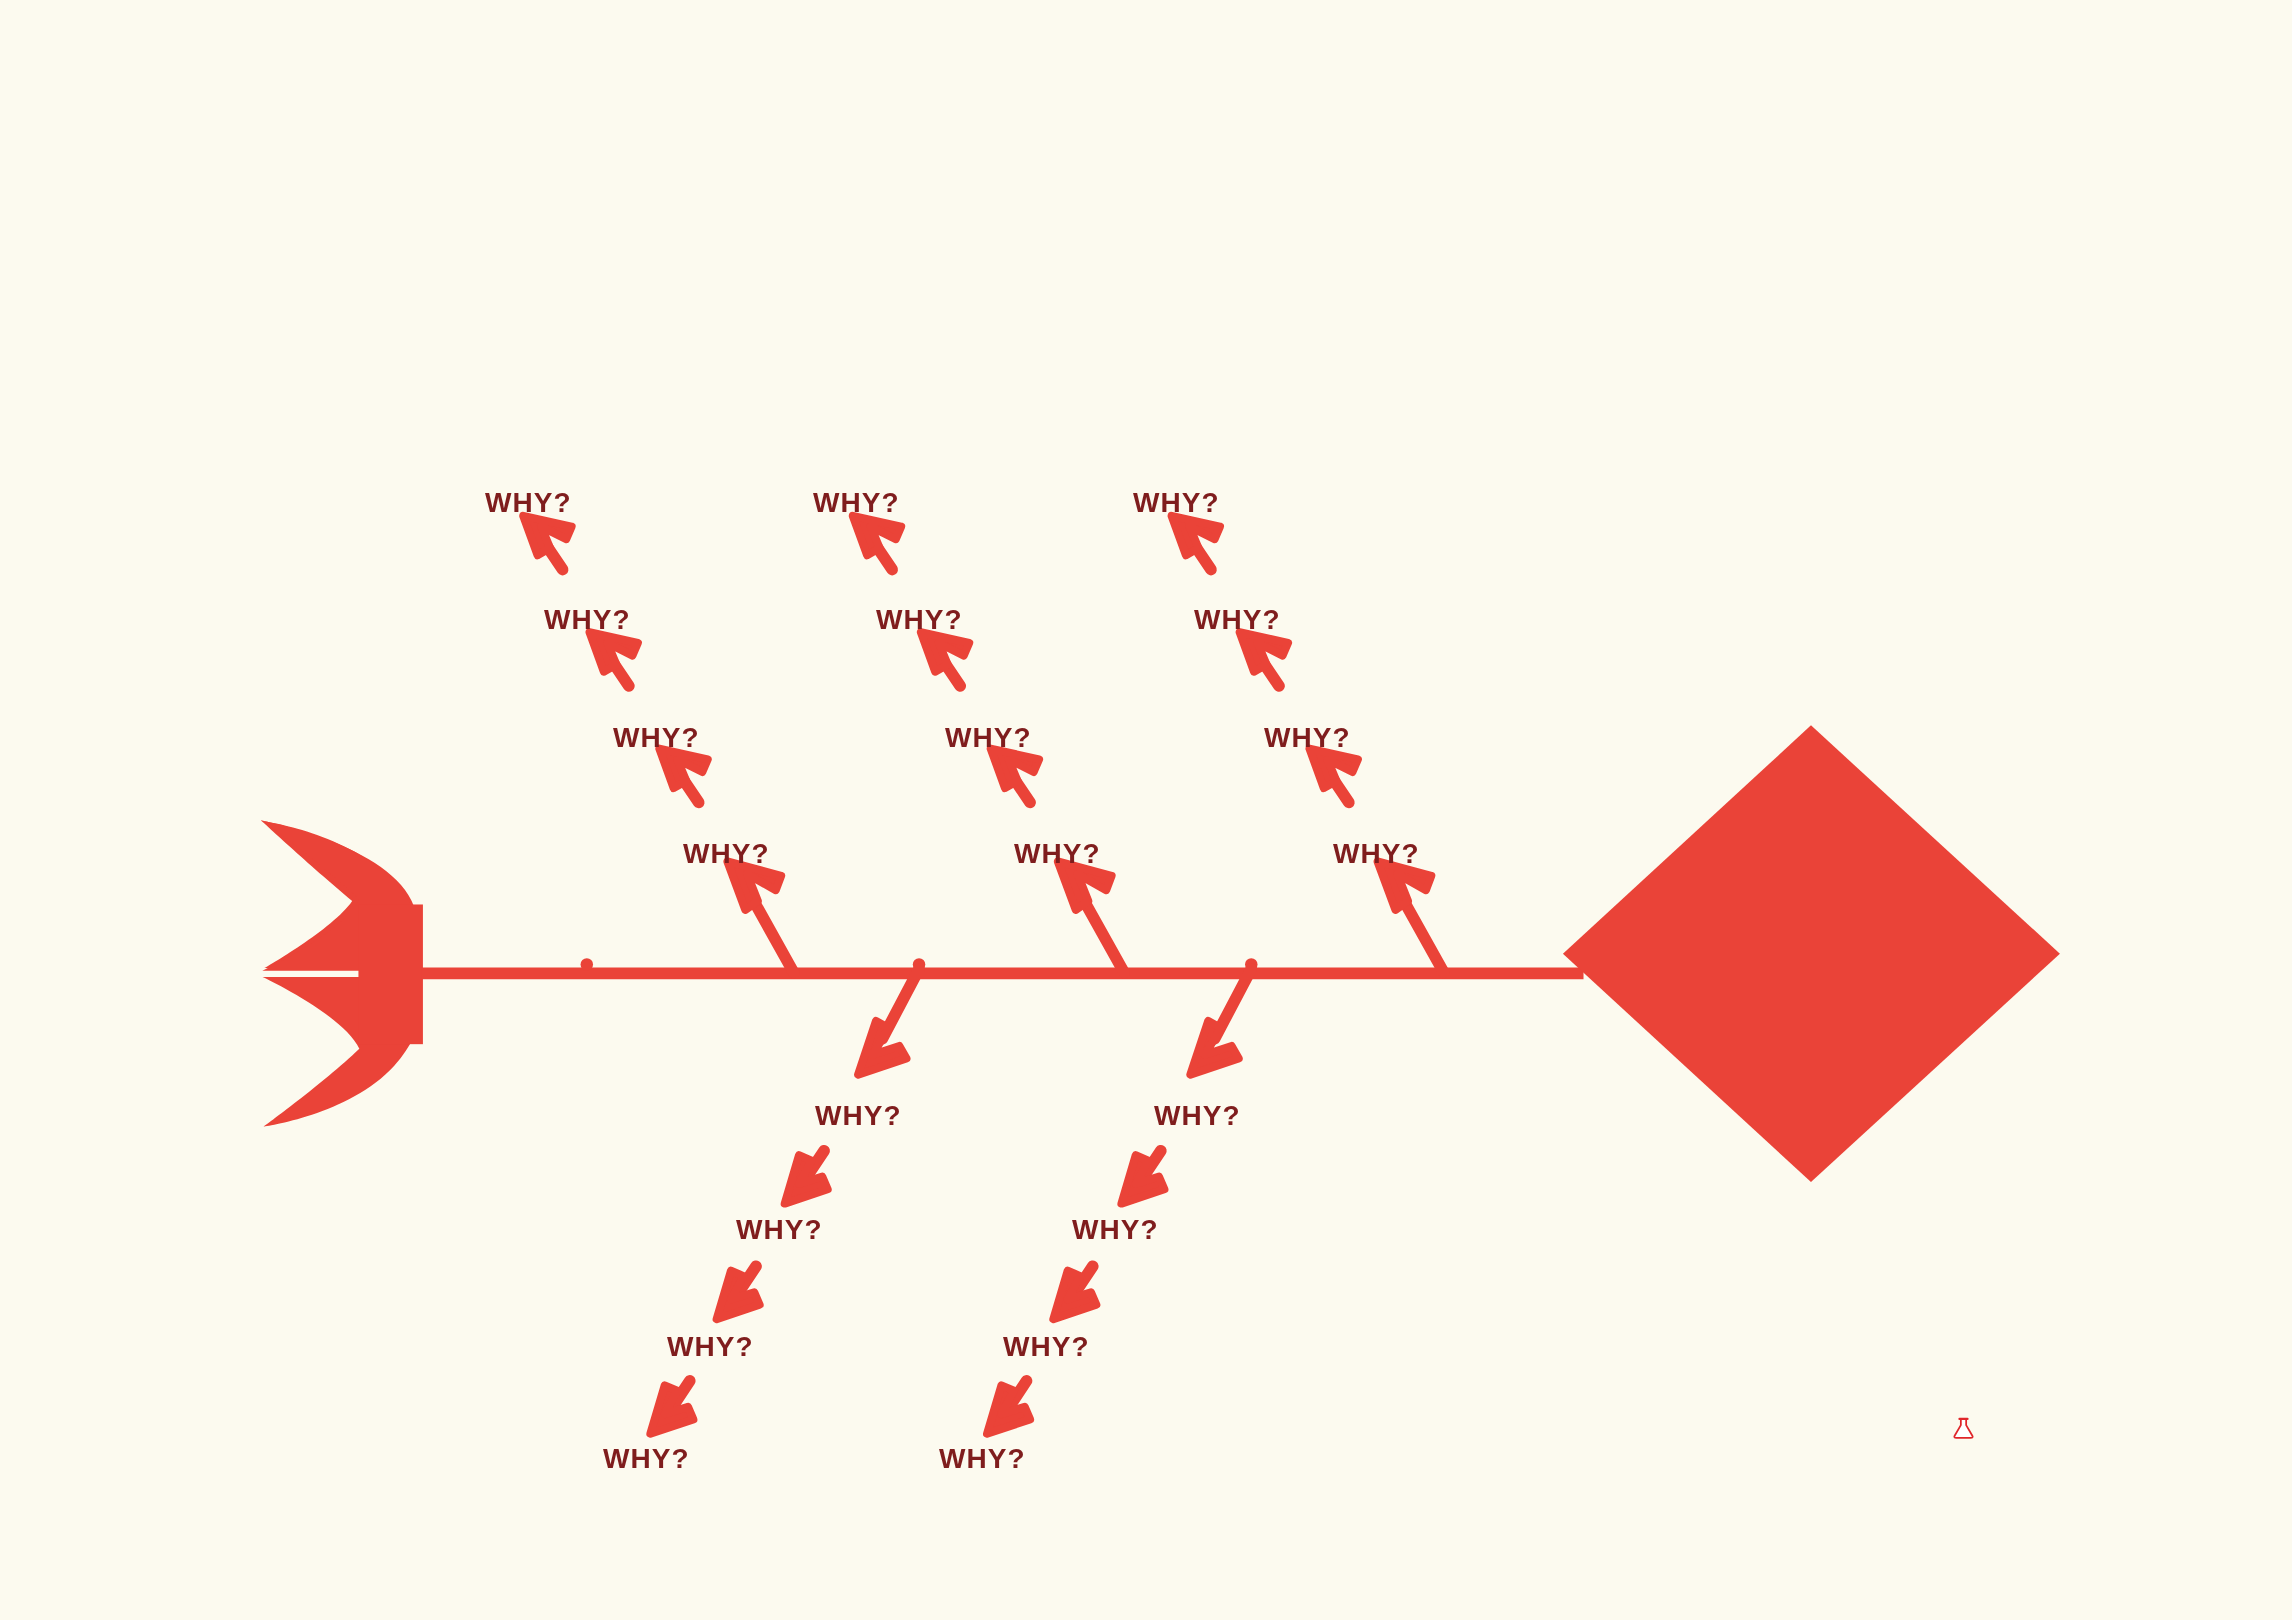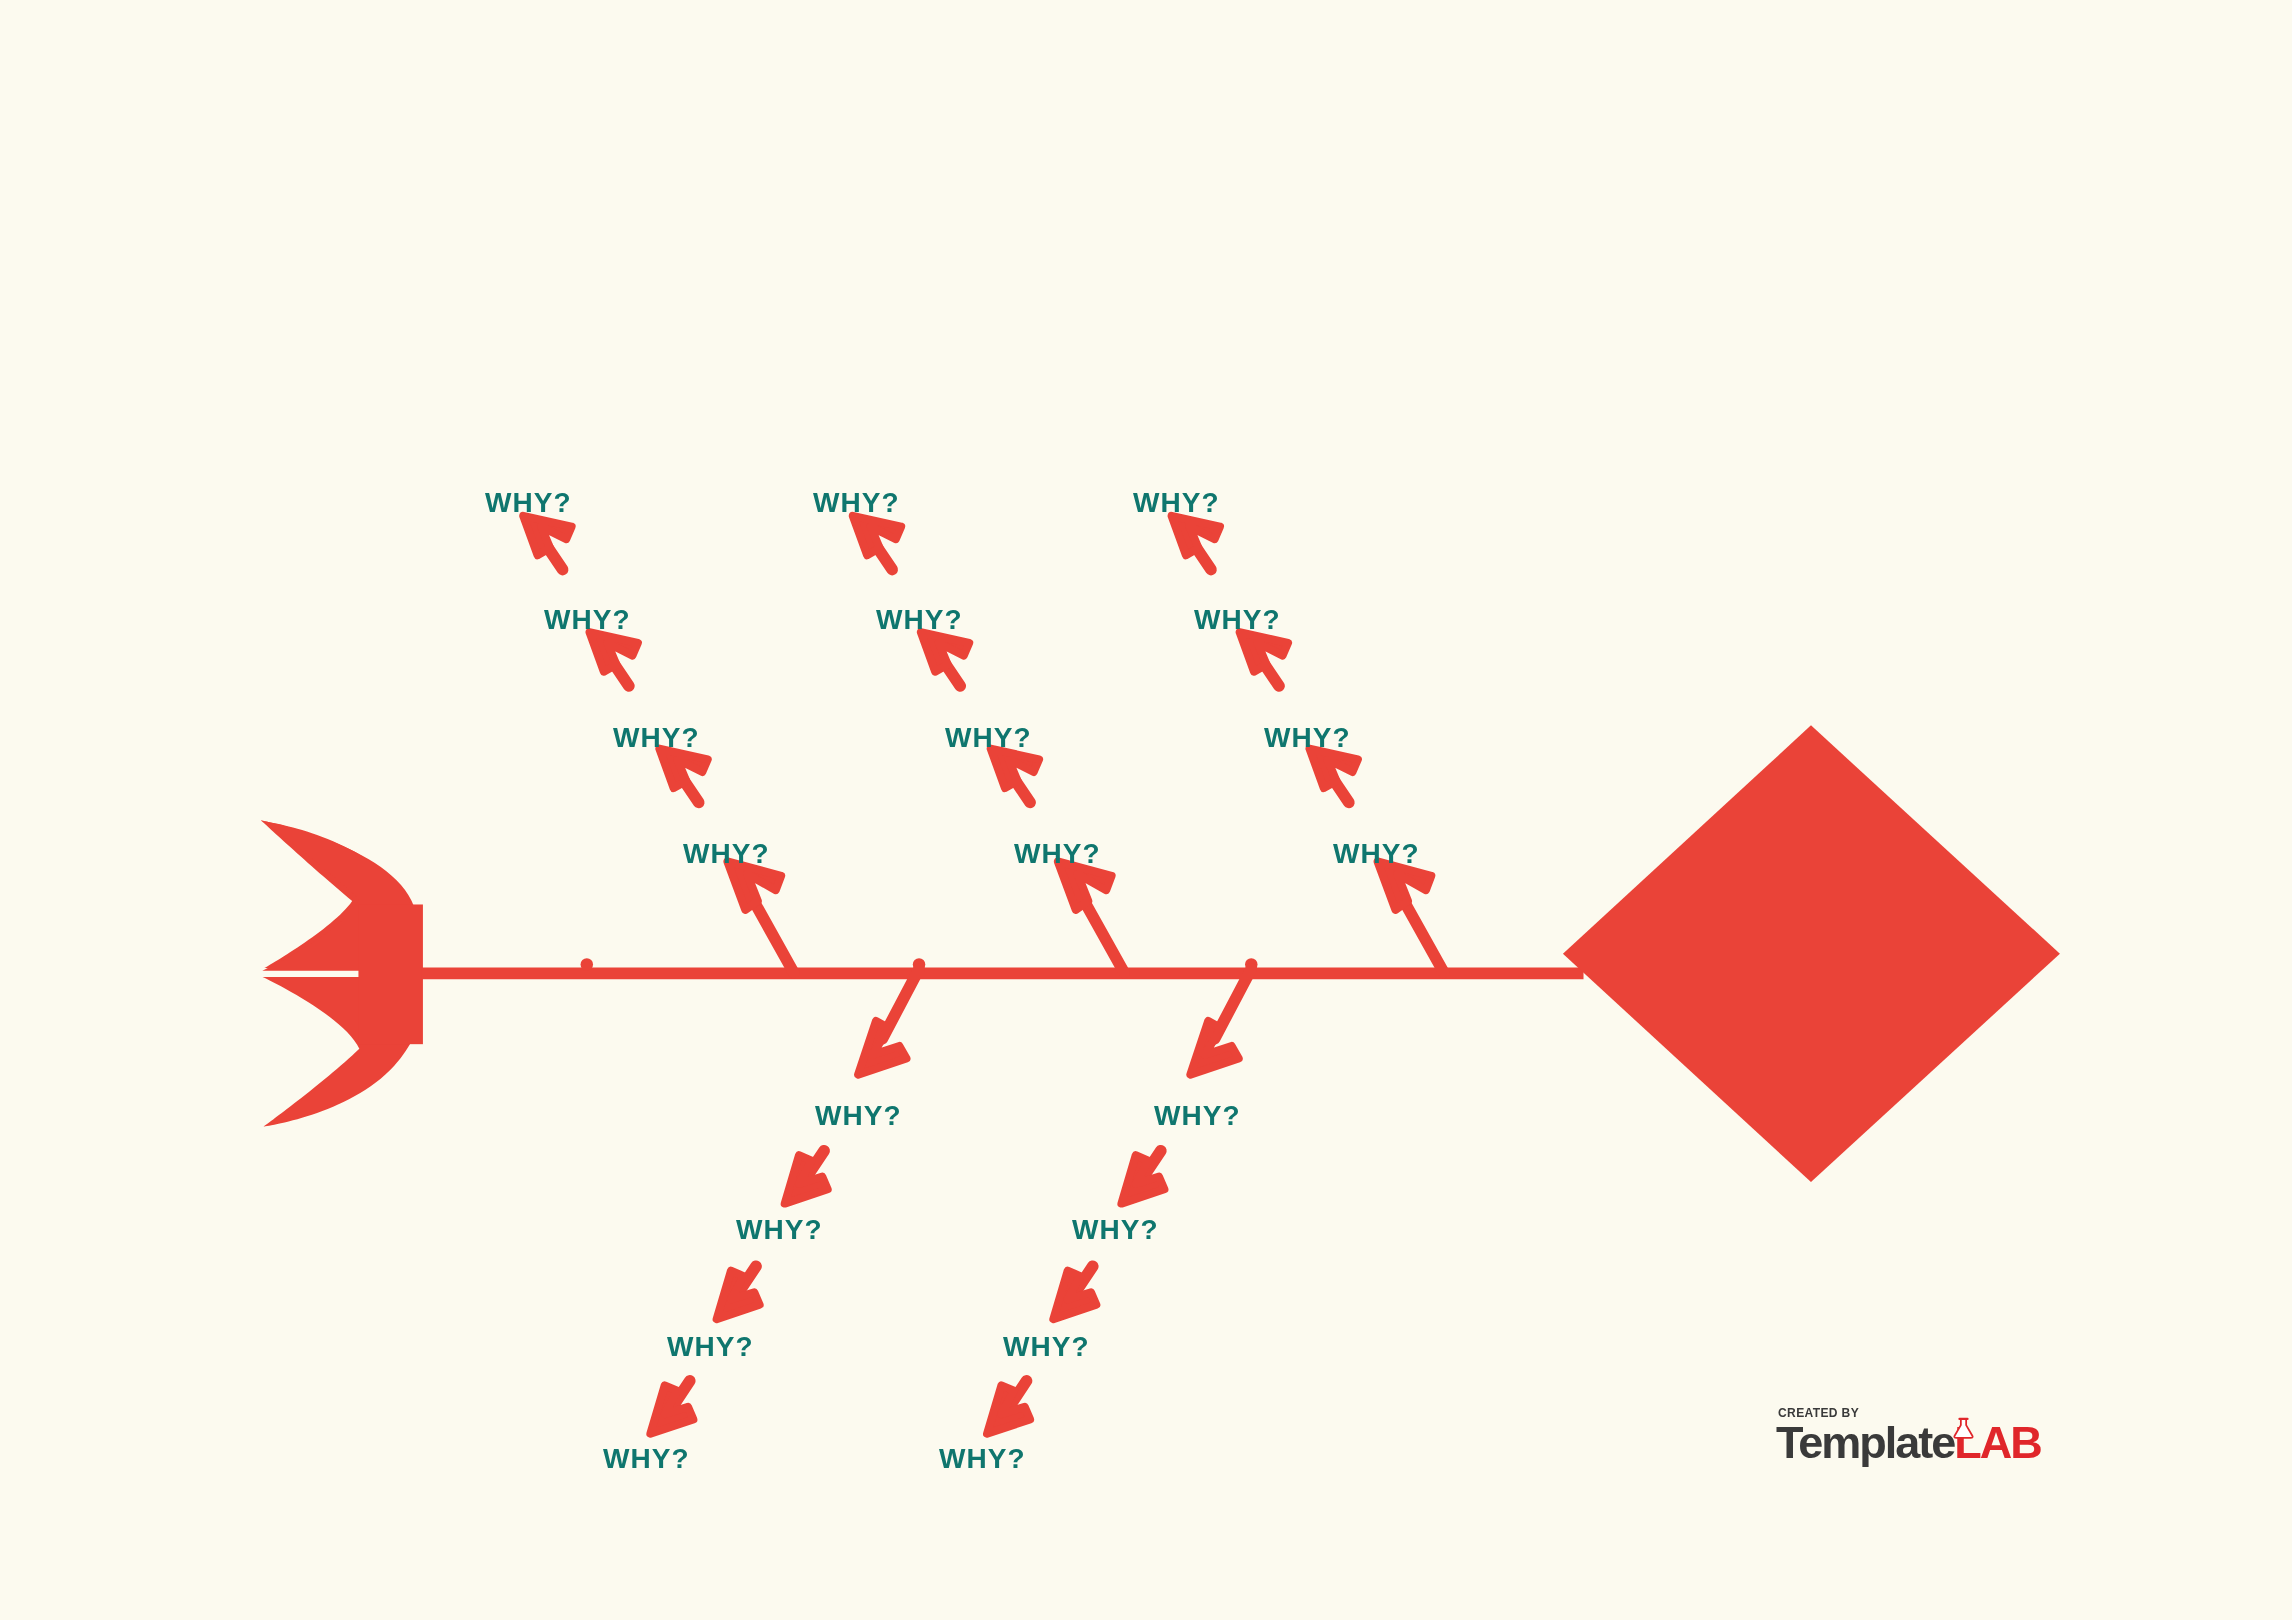--- a/index.html
+++ b/index.html
@@ -50,21 +50,21 @@
     position: absolute;
     left: 0;
     top: 0;
     width: 2293px;
     height: 1620px;
   }
 
   
   .why-label {
     position: absolute;
-    color: #0f766e;
+    color: #7f1d1d;
     font-family: "Liberation Sans", sans-serif;
     font-size: 28px;
     font-weight: bold;
     letter-spacing: 1.1px;
     white-space: nowrap;
     line-height: 1;
   }
 
   
   #point-of-cause-text {
@@ -237,25 +237,19 @@
   <div class="why-label" style="left:736px; top:1216px;">WHY?</div>
   <div class="why-label" style="left:667px; top:1333px;">WHY?</div>
   <div class="why-label" style="left:603px; top:1445px;">WHY?</div>
 
   <div class="why-label" style="left:1154px; top:1102px;">WHY?</div>
   <div class="why-label" style="left:1072px; top:1216px;">WHY?</div>
   <div class="why-label" style="left:1003px; top:1333px;">WHY?</div>
   <div class="why-label" style="left:939px; top:1445px;">WHY?</div>
 
 
-  <div id="templatelab-logo">
-    <div id="logo-created-by">CREATED BY</div>
-    <div id="logo-wordmark">
-      <span id="logo-template">Template</span><span id="logo-lab">LAB</span>
-    </div>
-  </div>
   <svg id="logo-flask" viewBox="0 0 26 24">
     <path d="M 10,2 L 10,9 L 3,21 C 2,23 3,23.5 5,23.5 L 21,23.5 C 23,23.5 24,23 23,21 L 16,9 L 16,2 Z" fill="#FFFFFF" stroke="#E0262A" stroke-width="2" stroke-linejoin="round"></path>
     <line x1="8.5" y1="2" x2="17.5" y2="2" stroke="#E0262A" stroke-width="2.6" stroke-linecap="round"></line>
   </svg>
 
 </div>
 
 
 </body></html>

